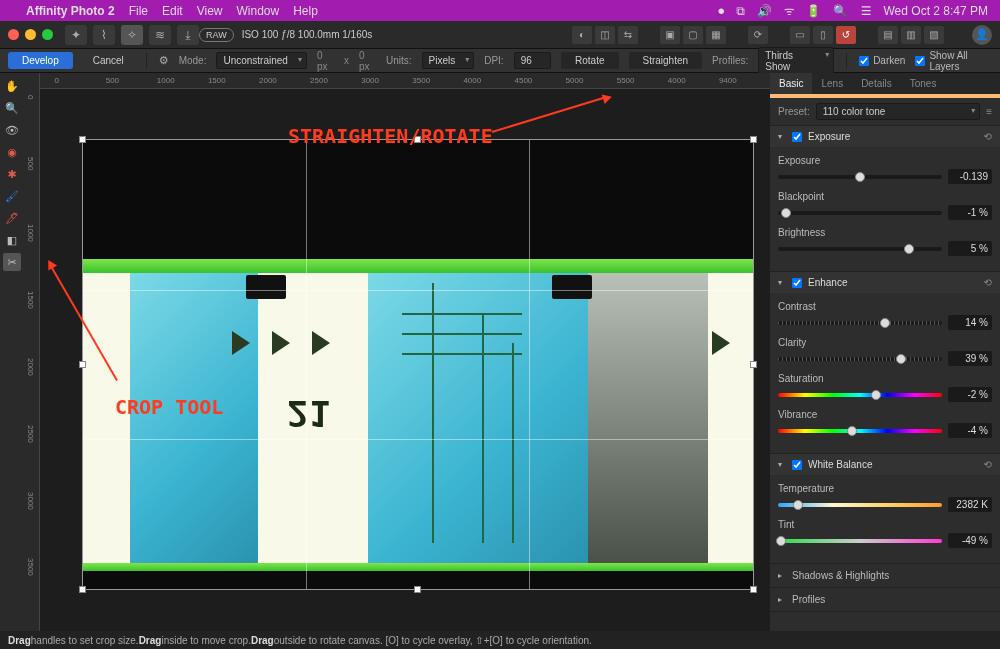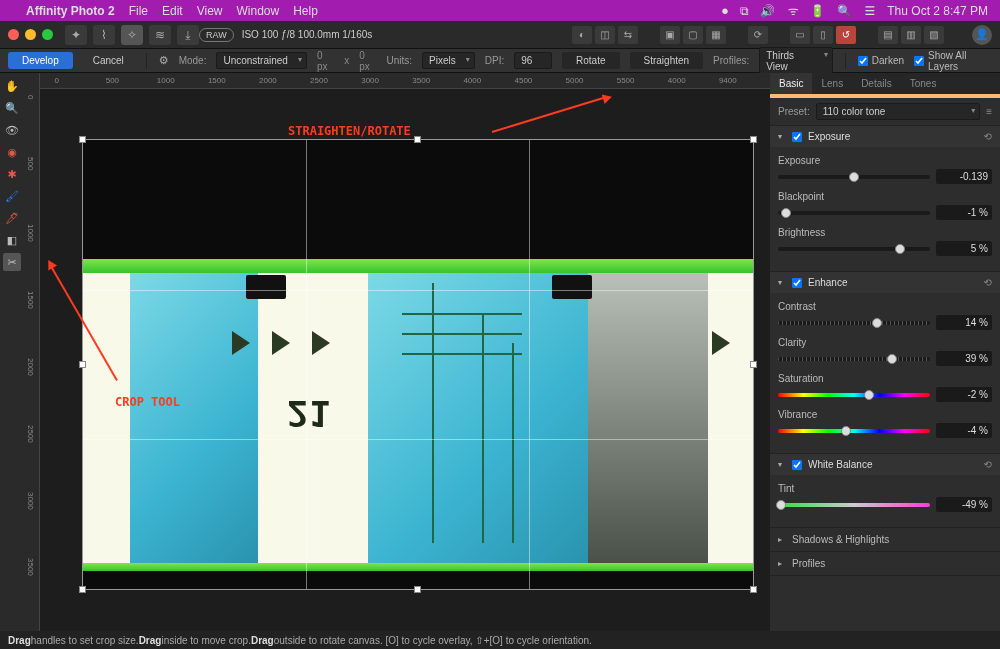--- a/index.html
+++ b/index.html
@@ -76,21 +76,21 @@
   .crossarm { position:absolute; background:#264; height:2px; }
   .framenum { position:absolute; font-family: monospace; color:#1e2a18; font-size:36px; font-weight:700; transform: scaleY(-1); }
 
   .cropbox { position:absolute; top:50px; left:42px; width:672px; height:451px; border:1px solid #999; }
   .thirds-v, .thirds-h { position:absolute; background: rgba(255,255,255,0.45); }
   .thirds-v { width:1px; top:0; bottom:0; }
   .thirds-h { height:1px; left:0; right:0; }
   .handle { position:absolute; width:7px; height:7px; background:#fff; border:1px solid #888; }
 
   
-  .anno { position:absolute; font-family: "Menlo","Consolas",monospace; font-weight:700; color:#ff3b1f; font-size:12px; pointer-events:none;}
+  .anno { position:absolute; font-family: "Menlo","Consolas",monospace; font-weight:700; color:#ff3b1f; font-size:20px; pointer-events:none;}
   .arrowline { position:absolute; height:2px; background:#ff3b1f; transform-origin: left center; }
   .arrowhead { position:absolute; width:0; height:0;border-left: 9px solid #ff3b1f; border-top:5px solid transparent; border-bottom:5px solid transparent; }
 
   
   .rightpanel { width: 230px; background: #2d2d2d; display: flex; flex-direction: column; font-size: 10px; color:#ccc; }
   .tabs { display:flex; background:#262626; border-bottom:4px solid #fdba74; }
   .tab { padding:5px 9px; color:#888; font-size:10px; }
   .tab.active { background:#333; color:#eee; }
   .presetrow { display:flex; align-items:center; padding:5px 8px; gap:6px; border-bottom:1px solid #222;}
   .presetrow .ctx-sel { flex:1; }
@@ -103,21 +103,21 @@
   .sec-body { padding: 4px 8px 8px 8px; }
   .param { margin: 4px 0 7px 0; }
   .param .pname { color:#bbb; font-size:10px; margin-bottom:3px; display:block;}
   .slrow { display:flex; align-items:center; gap:6px; }
   .track { flex:1; height:4px; background:#1a1a1a; position:relative; border-radius:2px; }
   .track.hash::before{content:"";position:absolute;inset:0;background:repeating-linear-gradient(90deg,#555 0 1px,transparent 1px 4px);border-radius:2px;}
   .track.hue { background: linear-gradient(90deg,#ff0000,#ffff00,#00ff00,#00ffff,#0000ff,#ff00ff,#ff0000);}
   .track.temp { background: linear-gradient(90deg,#2ca8ff,#fff8d0,#ffd36b,#ff9b2b);}
   .track.tint { background: linear-gradient(90deg,#2fdd4b,#ccc,#ff3bd2);}
   .thumb { position:absolute; top:-3px; width:10px; height:10px; background:#ddd; border-radius:50%; border:1px solid #888; transform:translateX(-50%);}
-  .valbox { width:56px; text-align:right; background:#1a1a1a; padding:2px 4px; border-radius:2px; font-size:10px; color:#ddd;}
+  .valbox { width:44px; text-align:right; background:#1a1a1a; padding:2px 4px; border-radius:2px; font-size:10px; color:#ddd;}
   .collapsed-sec { display:flex; align-items:center; padding:6px 8px; gap:6px; background:#2d2d2d; border-bottom:1px solid #222;}
   .collapsed-sec .tw{font-size:8px;color:#aaa;width:8px;}
   .collapsed-sec .title{flex:1;color:#bbb;}
 
   
   .status { position:absolute; left:0; right:0; bottom:0; height:18px; background:#222; color:#aaa; font-size:10px; display:flex; align-items:center; padding:0 8px;}
   .status b { color:#ddd; font-weight:700; }
 </style>
 </head>
 <body>
@@ -131,21 +131,21 @@
   <span class="menu-item">Window</span>
   <span class="menu-item">Help</span>
   <span class="spacer"></span>
   <span class="ricon">⏺</span>
   <span class="ricon">⧉</span>
   <span class="ricon">🔊</span>
   <span class="ricon">ᯤ</span>
   <span class="ricon">🔋</span>
   <span class="ricon">🔍</span>
   <span class="ricon">☰</span>
-  <span class="clock">Thu Oct 2  8:47 PM</span>
+  <span class="clock">Wed Oct 2  8:47 PM</span>
 </div>
 
 <div class="toolbar1">
   <div class="lights">
     <div class="light r"></div>
     <div class="light y"></div>
     <div class="light g"></div>
   </div>
   <div class="persona-icons">
     <div class="picon">✦</div>
@@ -197,21 +197,21 @@
   <span class="ctx-txt">0 px</span>
   <span class="ctx-txt">x</span>
   <span class="ctx-txt">0 px</span>
   <span class="ctx-label">Units:</span>
   <span class="ctx-sel">Pixels</span>
   <span class="ctx-label">DPI:</span>
   <span class="ctx-input">96</span>
   <span class="btn-tool">Rotate</span>
   <span class="btn-tool">Straighten</span>
   <span class="ctx-label">Profiles:</span>
-  <span class="ctx-sel">Thirds View</span>
+  <span class="ctx-sel">Thirds Show</span>
   <span class="ctx-sep"></span>
   <label class="chk">
       <input type="checkbox" checked="" style="">
       <span>Darken</span>
     </label>
   <label class="chk">
       <input type="checkbox" checked="" style="">
       <span>Show All Layers</span>
     </label>
 </div>
@@ -417,20 +417,29 @@
 
     <div class="section">
       <div class="sec-head">
         <span class="tw">▾</span>
         <input class="ck" type="checkbox" checked="" style="">
         <span class="title">White Balance</span>
         <span class="reset">⟲</span>
       </div>
       <div class="sec-body" id="sec-wb">
           <div class="param">
+            <span class="pname">Temperature</span>
+            <div class="slrow">
+              <div class="track temp">
+                <div class="thumb" style="left: 12%;"></div>
+              </div>
+              <div class="valbox">2382 K</div>
+            </div>
+          </div>
+          <div class="param">
             <span class="pname">Tint</span>
             <div class="slrow">
               <div class="track tint">
                 <div class="thumb" style="left: 2%;"></div>
               </div>
               <div class="valbox">-49 %</div>
             </div>
           </div>
         </div>
     </div>

